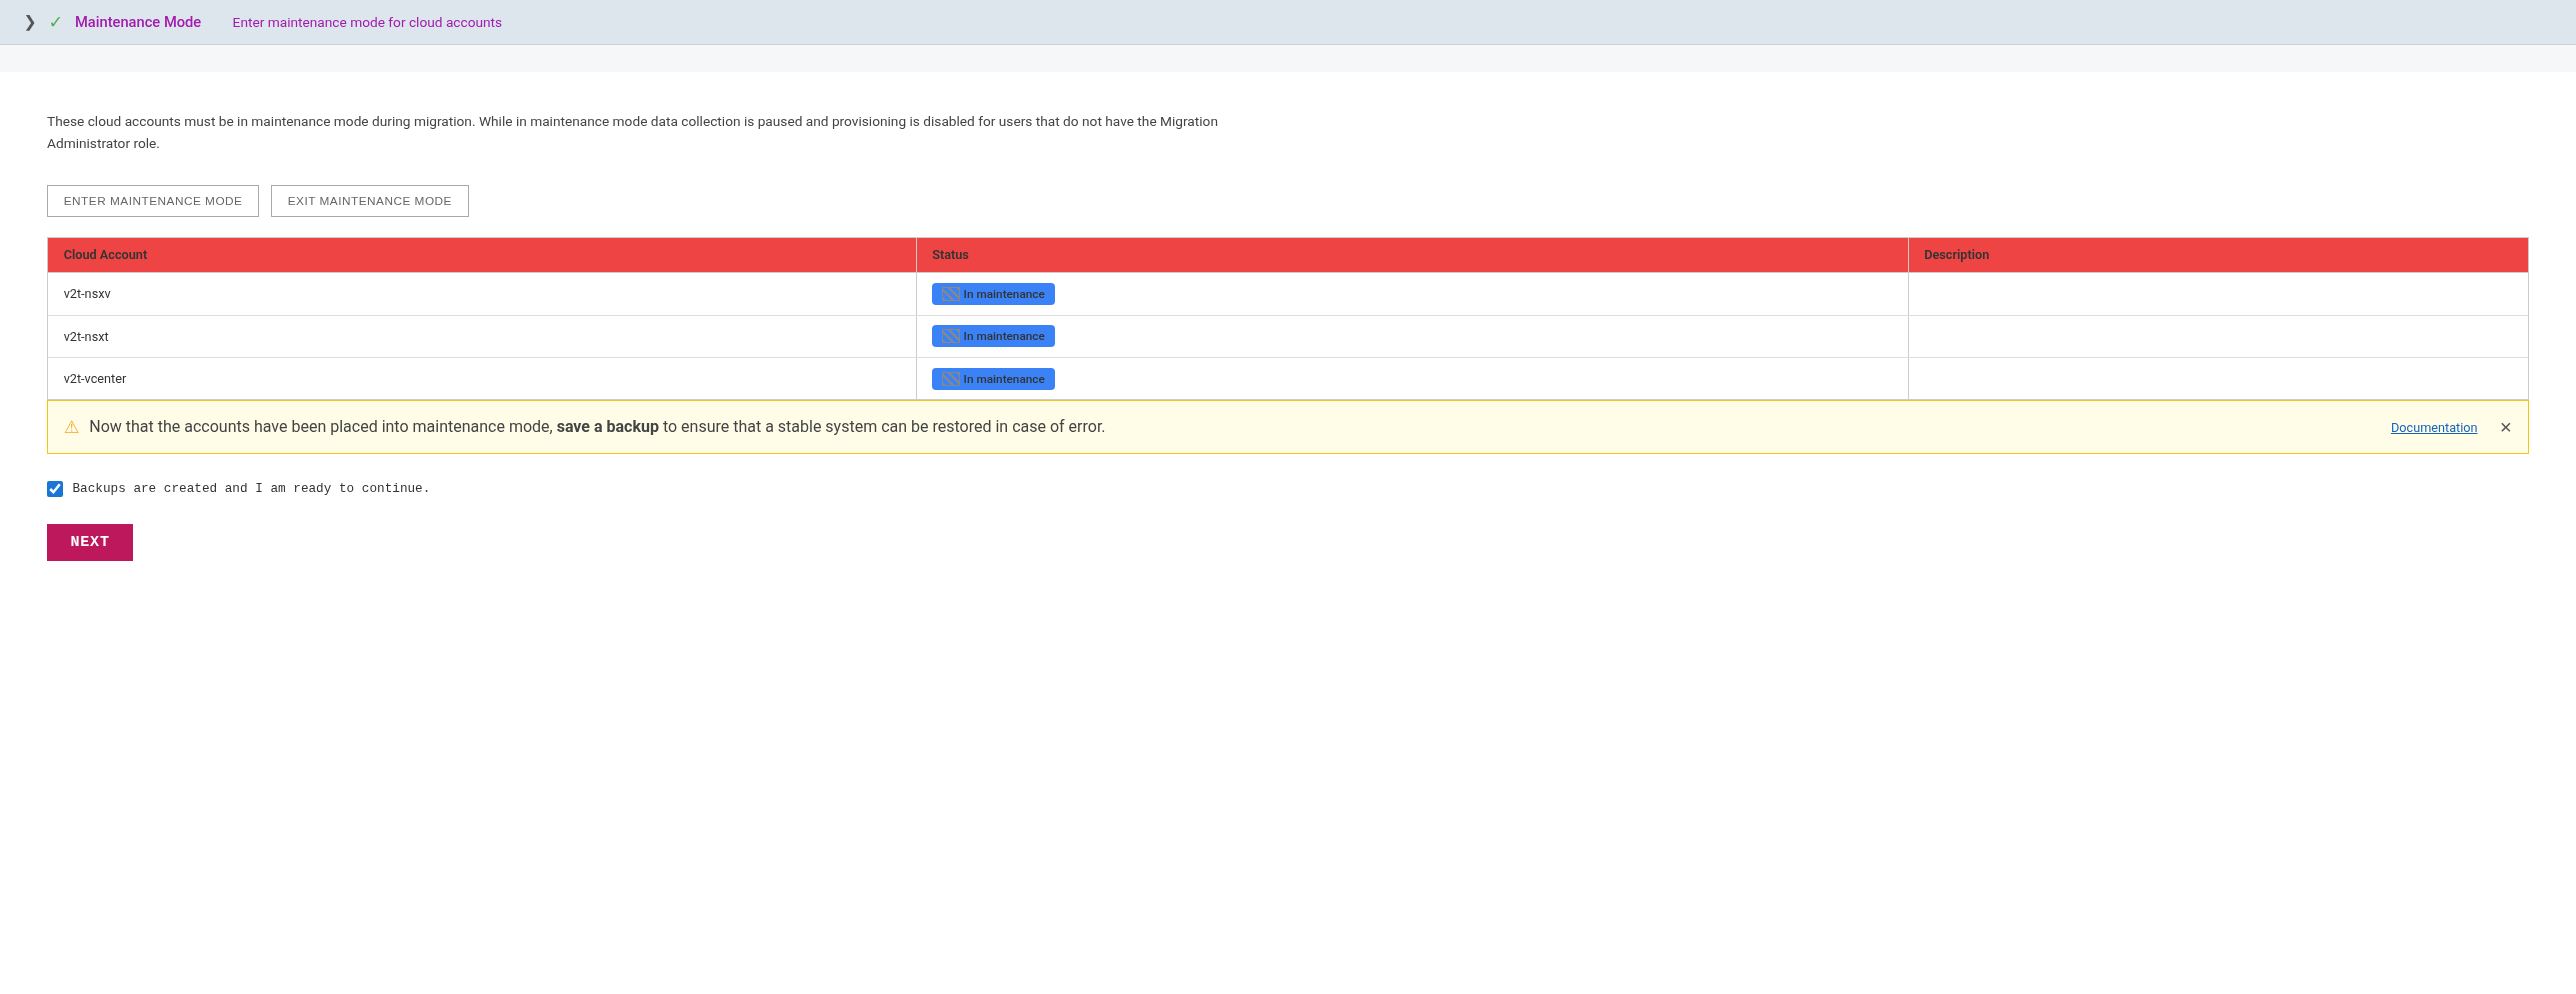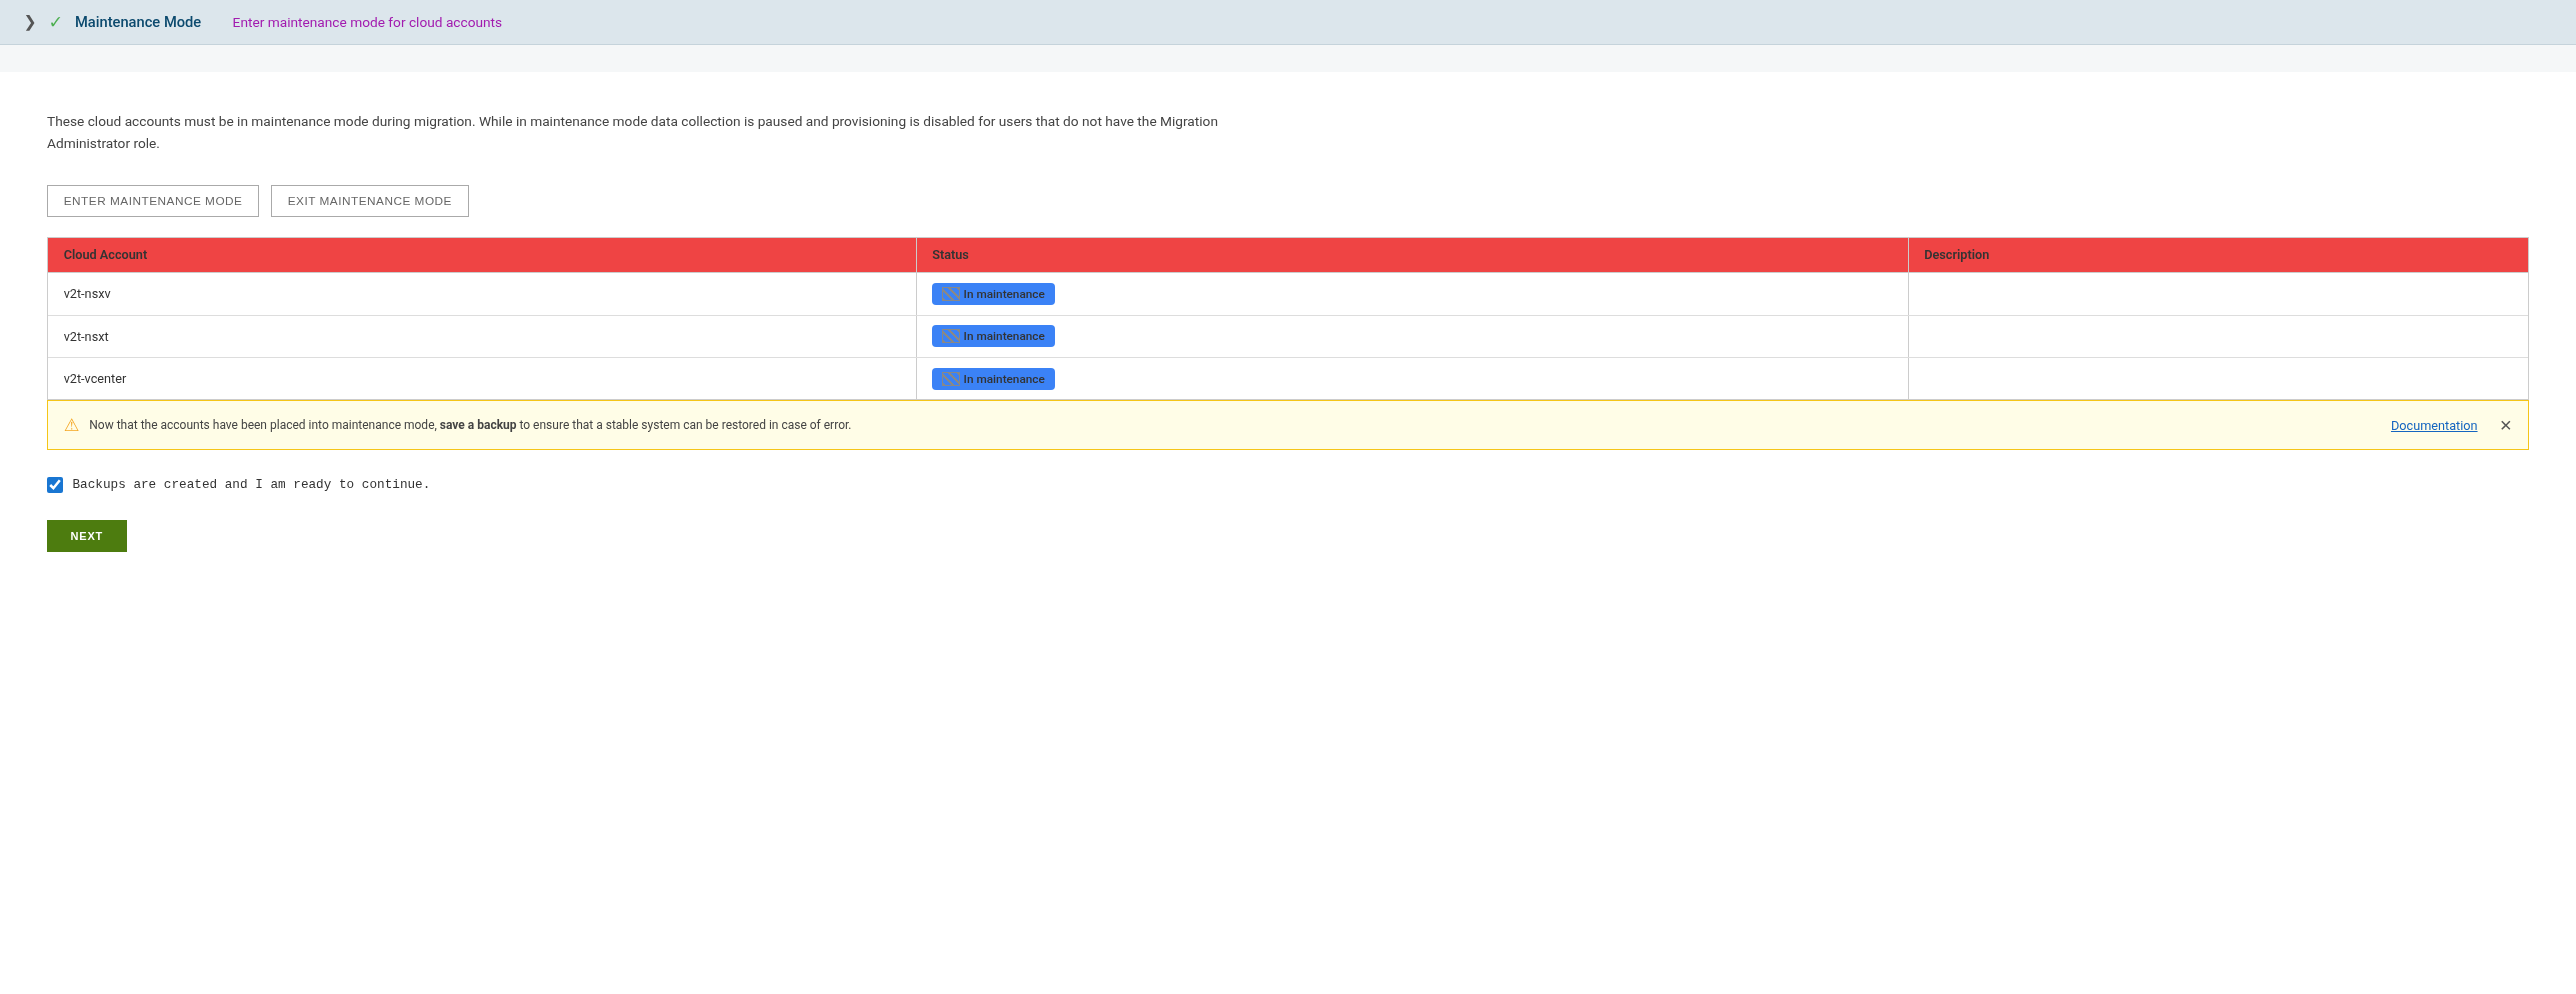--- a/index.html
+++ b/index.html
@@ -30,21 +30,21 @@
     }
 
     .header-icon {
       color: #4caf50;
       font-size: 17.6px;
     }
 
     .header-title {
       font-size: 14.7px;
       font-weight: 500;
-      color: #0c4a6e;
+      color: #a21caf;
       margin-right: 19.6px;
     }
 
     .header-subtitle {
       font-size: 13.7px;
       color: #a21caf;
     }
 
     .main-content {
       background: #fff;
@@ -167,21 +167,21 @@
     }
 
     .warning-icon {
       font-size: 17.6px;
       color: #f5a623;
       flex-shrink: 0;
     }
 
     .warning-text {
       flex: 1;
-      font-size: 12px;
+      font-size: 16px;
       color: #444;
       line-height: 1.5;
     }
 
     .warning-text strong {
       font-weight: 700;
     }
 
     .warning-doc-link {
       color: #1565c0;
@@ -214,29 +214,30 @@
       cursor: pointer;
     }
 
     .checkbox-label {
       font-size: 12.7px;
       color: #333;
       font-family: Liberation Mono, monospace;
     }
 
     .btn-next {
-      background: #4d7c0f;
+      background: #be185d;
       color: #fff;
       border: none;
       padding: 9.8px 23.5px;
-      font-size: 11px;
+      font-size: 15px;
       font-weight: 600;
       letter-spacing: 0.8px;
       cursor: pointer;
       text-transform: uppercase;
+      font-family: Liberation Mono, monospace;
     }
   </style>
 </head>
 <body>
 
 <div class="header-bar">
   <span class="header-chevron">❯</span>
   <span class="header-icon">✓</span>
   <span class="header-title">Maintenance Mode</span>
   <span class="header-subtitle">Enter maintenance mode for cloud accounts</span>

